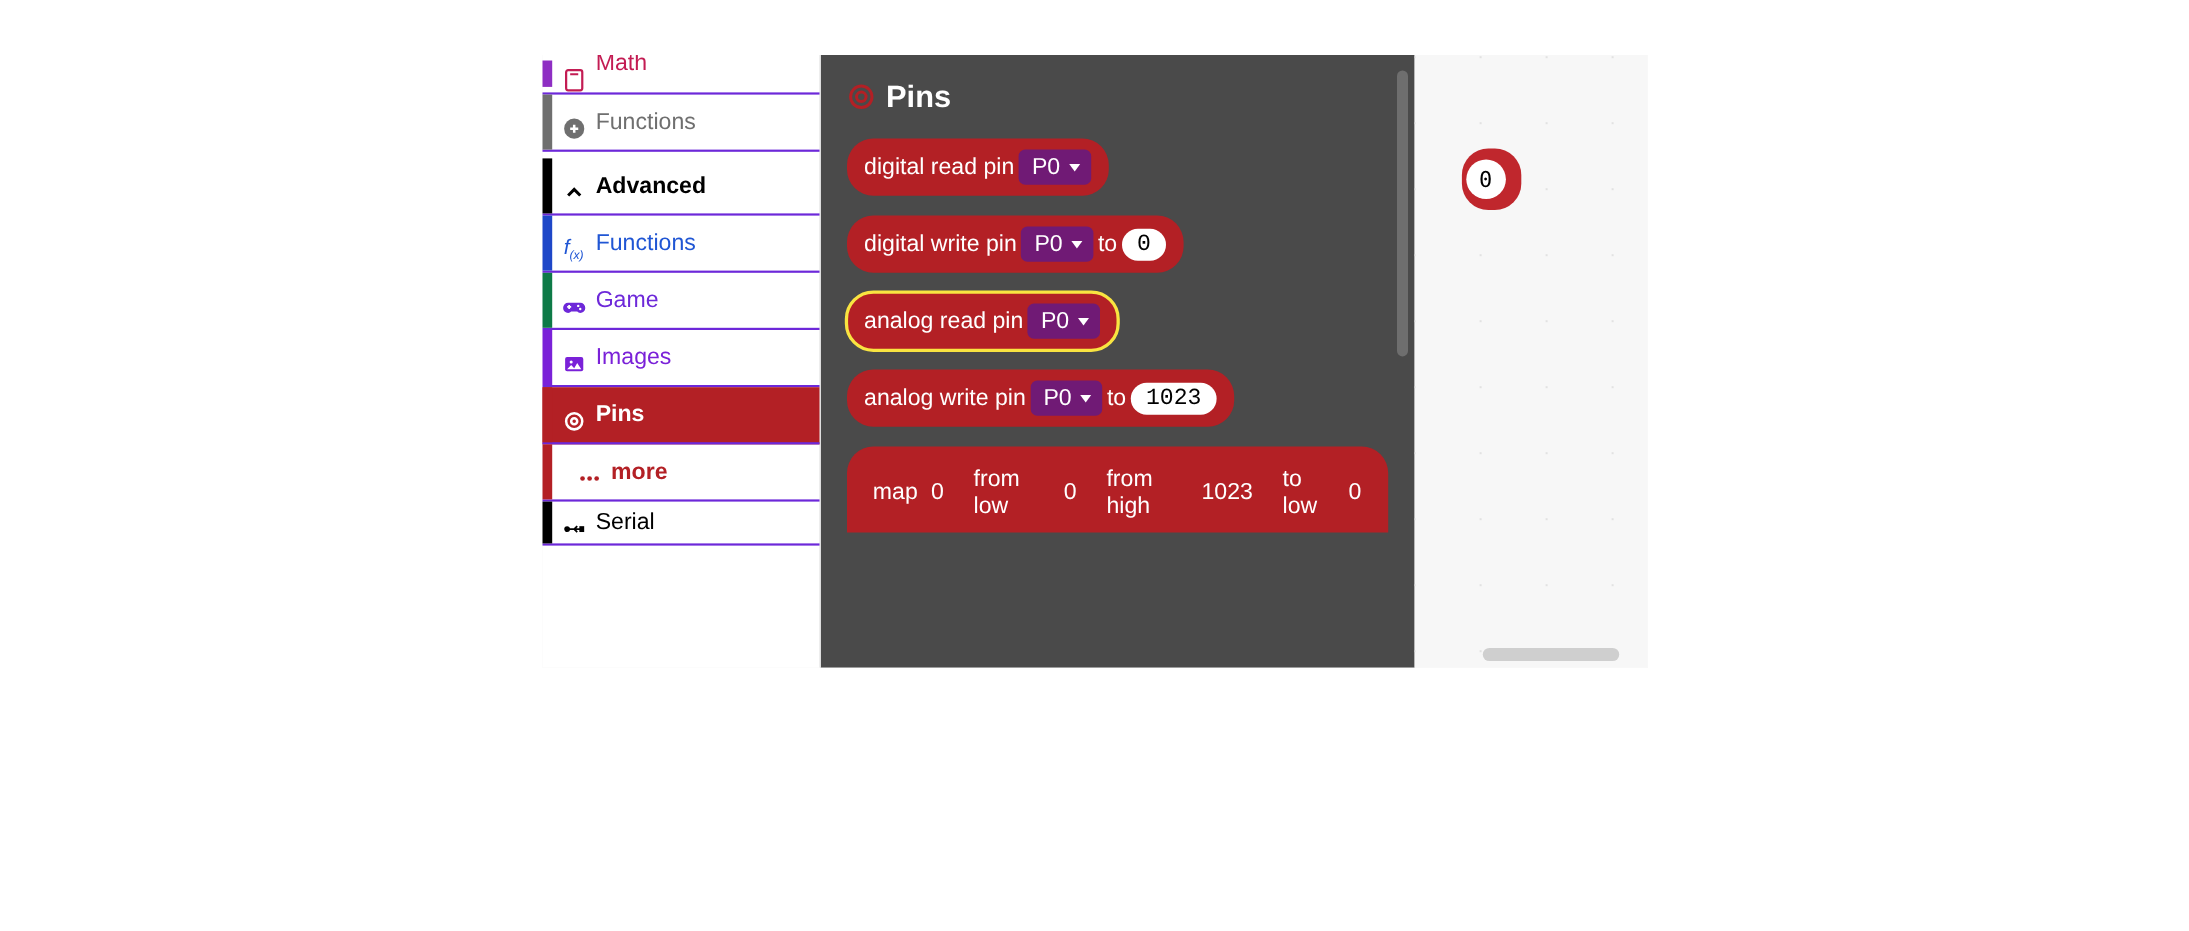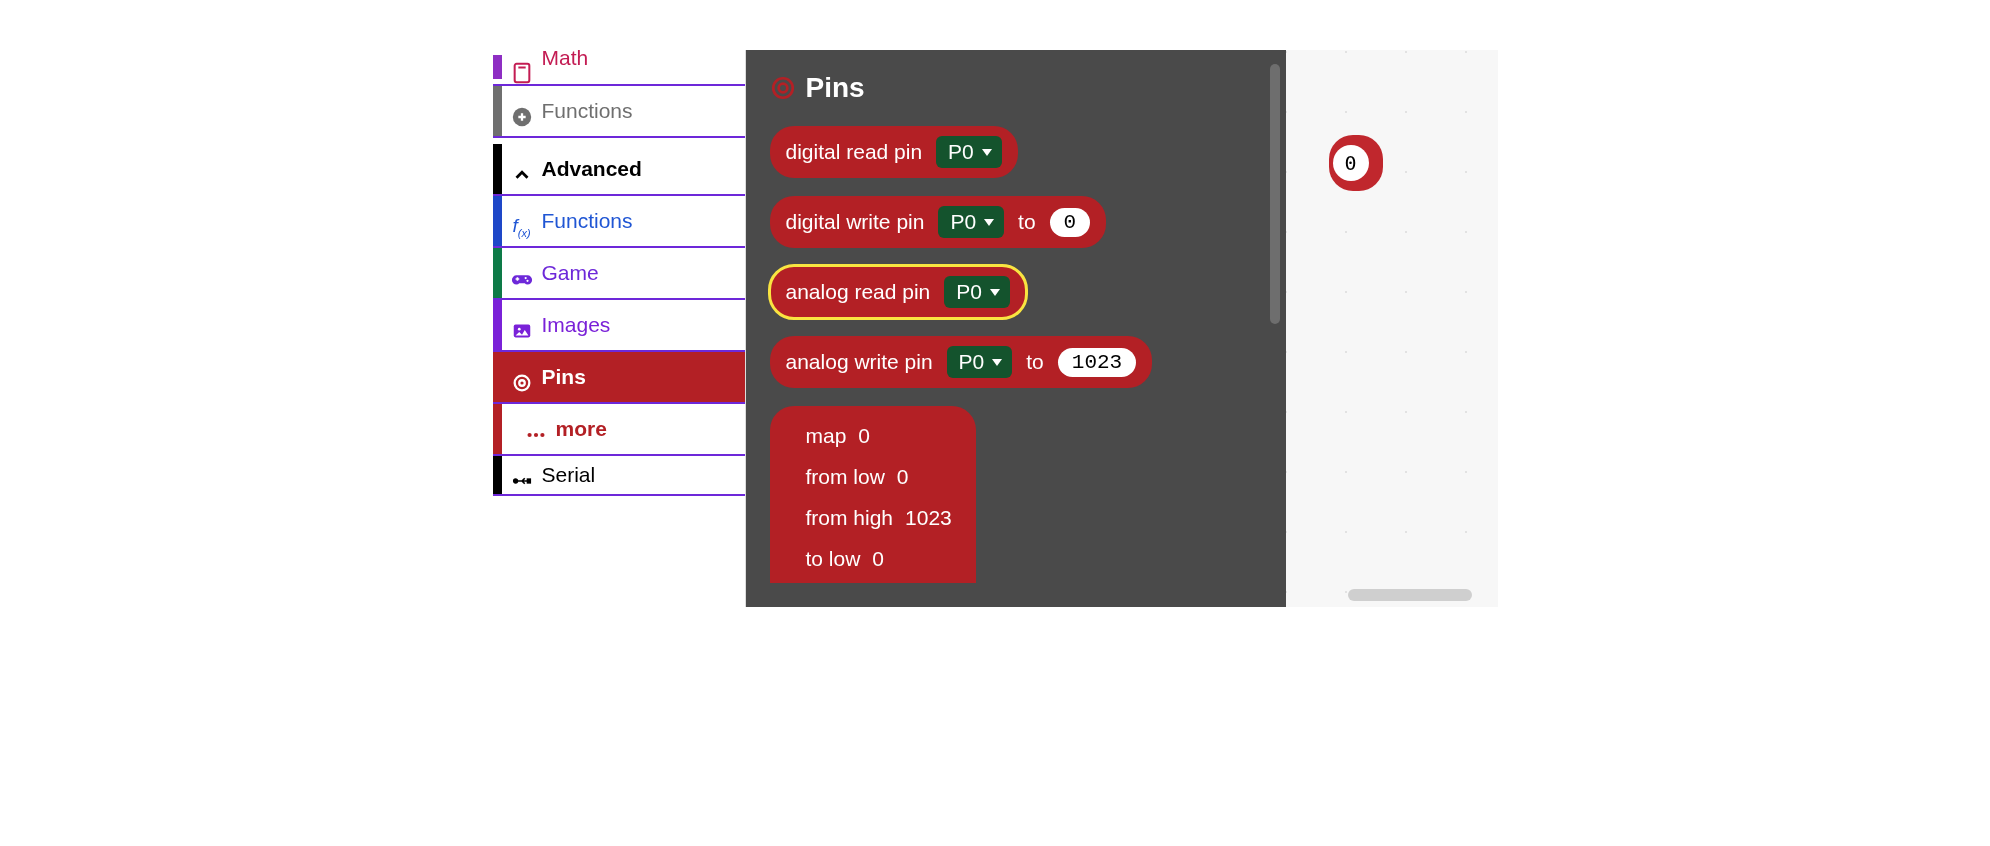--- a/index.html
+++ b/index.html
@@ -24,26 +24,26 @@
     .pins-active .stripe { background:#b32025; } .pins-active .label, .pins-active .icon-wrap { color:#ffffff; } .pins-active .label{ font-weight:600; }
     .more .stripe { background:#b32025; } .more .label { color:#b32025; font-weight:600; }
     .more .icon-wrap { color:#b32025; }
     .serial .stripe { background:#000000; } .serial .label, .serial .icon-wrap { color:#000000; }
     
     .ic { width:22px; height:22px; }
     
     .flyout { position: relative; width: 540px; background:#4a4a4a; color:#fff; padding: 18px 24px 0 24px; overflow:hidden; }
     .flyout-title { display:flex; align-items:center; gap:10px; font-size:28px; font-weight:600; margin-bottom:22px; margin-top:4px; }
     .flyout-title svg { stroke:#b32025; }
-    .block { background:#b32025; border-radius:24px; padding:10px 16px; display:flex; align-items:center; gap:14px; width:fit-content; margin-bottom:18px; font-family: Consolas, "Courier New", monospace; font-size:21px; color:#fff; cursor:grab; }
-    .block .dropdown { background:#14532d; border-radius:6px; padding:4px 10px 4px 12px; display:flex; align-items:center; gap:8px; }
+    .block { background:#b32025; border-radius:24px; padding:10px 16px; display:flex; align-items:center; gap:4px; width:fit-content; margin-bottom:18px; font-family: Consolas, "Courier New", monospace; font-size:21px; color:#fff; cursor:grab; }
+    .block .dropdown { background:#701a75; border-radius:6px; padding:4px 10px 4px 12px; display:flex; align-items:center; gap:8px; }
     .block .pill { background:#ffffff; color:#000000; border-radius:20px; padding:3px 14px; font-family: Consolas, "Courier New", monospace; }
     .block .chev { width:0;height:0;border-left:5px solid transparent;border-right:5px solid transparent;border-top:7px solid #fff; }
     .block.highlight { outline:3px solid #f9e441; outline-offset:-1px; }
-    .mapblock { background:#b32025; border-radius:24px 24px 0 0; padding:18px 24px 12px 36px; width:fit-content; font-family: Consolas, "Courier New", monospace; font-size:21px; color:#fff; display:flex; flex-direction:column; gap:17px; cursor:grab; }
+    .mapblock { background:#b32025; border-radius:24px 24px 0 0; padding:18px 24px 12px 24px; width:fit-content; font-family: Consolas, "Courier New", monospace; font-size:21px; color:#fff; display:flex; gap:27px; cursor:grab; }
     .mapblock .row { display:flex; align-items:center; gap:12px; }
     .scrollbar-fly { position:absolute; right:6px; top:14px; width:10px; height:260px; background:#6e6e6e; border-radius:6px; }
     
     .canvas { flex:1; background:#f7f7f7; position:relative; background-image:radial-gradient(circle,#e2e2e2 1.2px, transparent 1.2px); background-size:60px 60px; background-position: 30px 32px; }
     .canvas-block { position:absolute; top:85px; right:115px; background:#c0272d; border-radius: 24px; padding:10px 14px 10px 4px; display:flex; align-items:center; }
     .canvas-block .pill { background:#fff; color:#000; border-radius:50%; width:36px; height:36px; display:flex; justify-content:center; align-items:center; font-family: Consolas, monospace; font-size:20px; }
     .canvas-scroll { position:absolute; bottom:6px; left:62px; height:12px; width:124px; background:#cfcfcf; border-radius:8px; }
     .math-top { border-top:none; }
   </style>
 </head>

